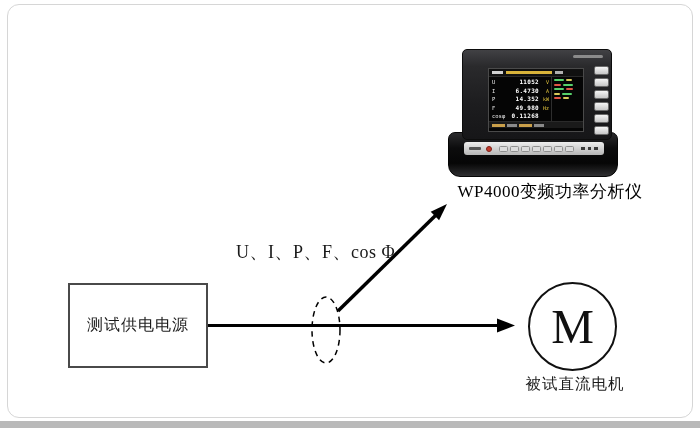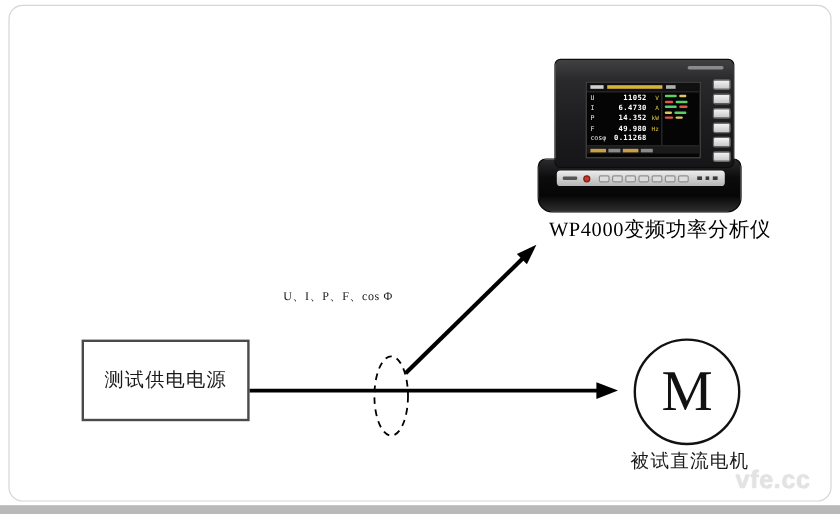--- a/index.html
+++ b/index.html
@@ -55,23 +55,23 @@
   .key{width:9px;height:6px;border-radius:1.5px;background:#dcdcdc;border:1px solid #8f8f8f;
        box-sizing:border-box;}
   .dots{display:flex;gap:3px;margin-left:4px;}
   .sq{width:3.5px;height:3.5px;background:#3a3a3a;}
 
   .device-label{position:absolute;left:440px;top:180px;width:220px;text-align:center;
                 font-size:17px;color:#000;letter-spacing:.5px;font-family:Liberation Serif, serif;}
 
   
   .serif{font-family:"Liberation Serif","DejaVu Serif",serif;}
-  .anno1{position:absolute;left:236px;top:240px;font-size:10px;color:#1a1a1a;letter-spacing:.5px;}
+  .anno1{position:absolute;left:236px;top:240px;font-size:18px;color:#1a1a1a;letter-spacing:.5px;}
   .anno2{position:absolute;left:227px;top:260px;font-size:15.5px;color:#1a1a1a;}
-  .supply-box{position:absolute;left:68px;top:283px;width:140px;height:68px;
+  .supply-box{position:absolute;left:68px;top:283px;width:140px;height:85px;
               border:2px solid #4a4a4a;box-sizing:border-box;background:#ffffff;
               display:flex;align-items:center;justify-content:center;}
   .supply-label{font-size:16px;color:#1a1a1a;letter-spacing:1px;}
   .motor-circle{position:absolute;left:528px;top:282px;width:89px;height:89px;border-radius:50%;
                 border:2px solid #111;box-sizing:border-box;background:#ffffff;
                 display:flex;align-items:center;justify-content:center;}
   .motor-symbol{font-size:48px;color:#111;line-height:1;}
   .motor-label{position:absolute;left:515px;top:374px;width:120px;text-align:center;
                font-size:15.5px;color:#1a1a1a;letter-spacing:1px;}
   .watermark{position:absolute;left:613px;top:389px;font-size:21px;font-weight:bold;
@@ -189,21 +189,20 @@
 
   <div class="supply-box">
     <span class="supply-label serif">测试供电电源</span>
   </div>
 
   <div class="motor-circle">
     <span class="motor-symbol serif">M</span>
   </div>
   <div class="motor-label serif">被试直流电机</div>
 
-  <div class="watermark">vfe.cc</div>
 
   <svg class="overlay" viewBox="0 0 700 428">
     <line x1="208" y1="325.5" x2="500" y2="325.5" stroke="#000" stroke-width="3"></line>
     <polygon points="515,325.5 497,318.5 497,332.5" fill="#000"></polygon>
     <line x1="338" y1="311" x2="436" y2="215" stroke="#000" stroke-width="3.5"></line>
     <polygon points="447,204 439.1,220.3 430.7,211.7" fill="#000"></polygon>
     <ellipse cx="326" cy="330" rx="14" ry="33" fill="none" stroke="#000" stroke-width="1.5" stroke-dasharray="5.5 4.5"></ellipse>
   </svg>
 
 </div>

